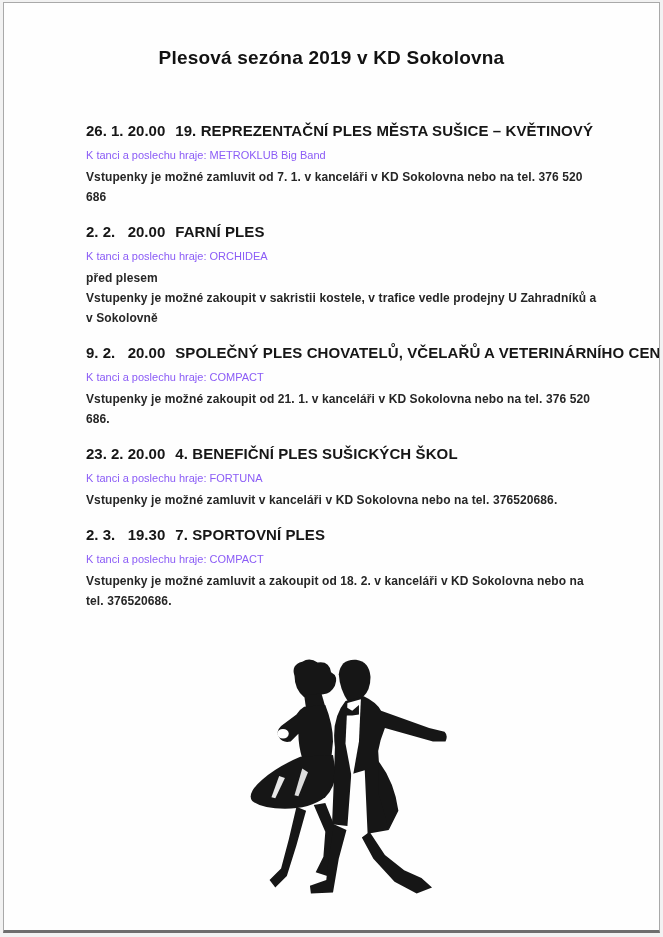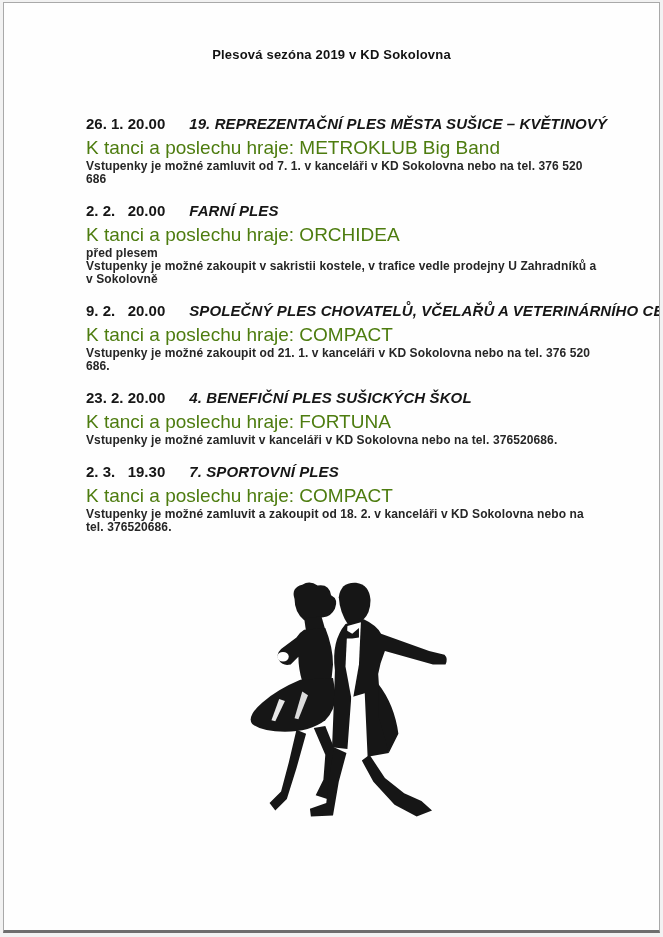--- a/index.html
+++ b/index.html
@@ -15,53 +15,52 @@
     margin: 2px auto 0 auto;
     background: #fefefe;
     border: 1px solid #a9a9a9;
     border-bottom: 3px solid #6e6e6e;
     box-sizing: border-box;
     overflow: hidden;
   }
   .title {
     margin: 44px 0 0 0;
     text-align: center;
-    font-size: 13px;
+    font-size: 19px;
     font-weight: 700;
     color: #121212;
     letter-spacing: 0.2px;
   }
   .content {
     margin-top: 50px;
     padding: 0 55px 0 82px;
   }
   .event { margin-bottom: 13px; }
   .event-head {
     font-size: 15px;
     font-weight: 700;
     color: #161616;
     line-height: 24px;
     white-space: pre;
   }
   .event-title {
-    font-style: italic;
-    margin-left: 24px;
+    margin-left: 10px;
     letter-spacing: 0.1px;
   }
   .band-line {
-    font-size: 19px;
+    font-size: 11px;
     font-weight: 400;
-    color: #4d7c0f;
+    color: #8b5cf6;
     line-height: 24px;
   }
   .note-line {
     font-size: 12px;
     font-weight: 700;
     color: #262626;
-    line-height: 13px;
+    line-height: 20px;
     letter-spacing: 0.1px;
   }
   .figure {
     margin-top: 42px;
     text-align: center;
   }
   .figure svg {
     transform: translateX(26px);
   }
 </style>

